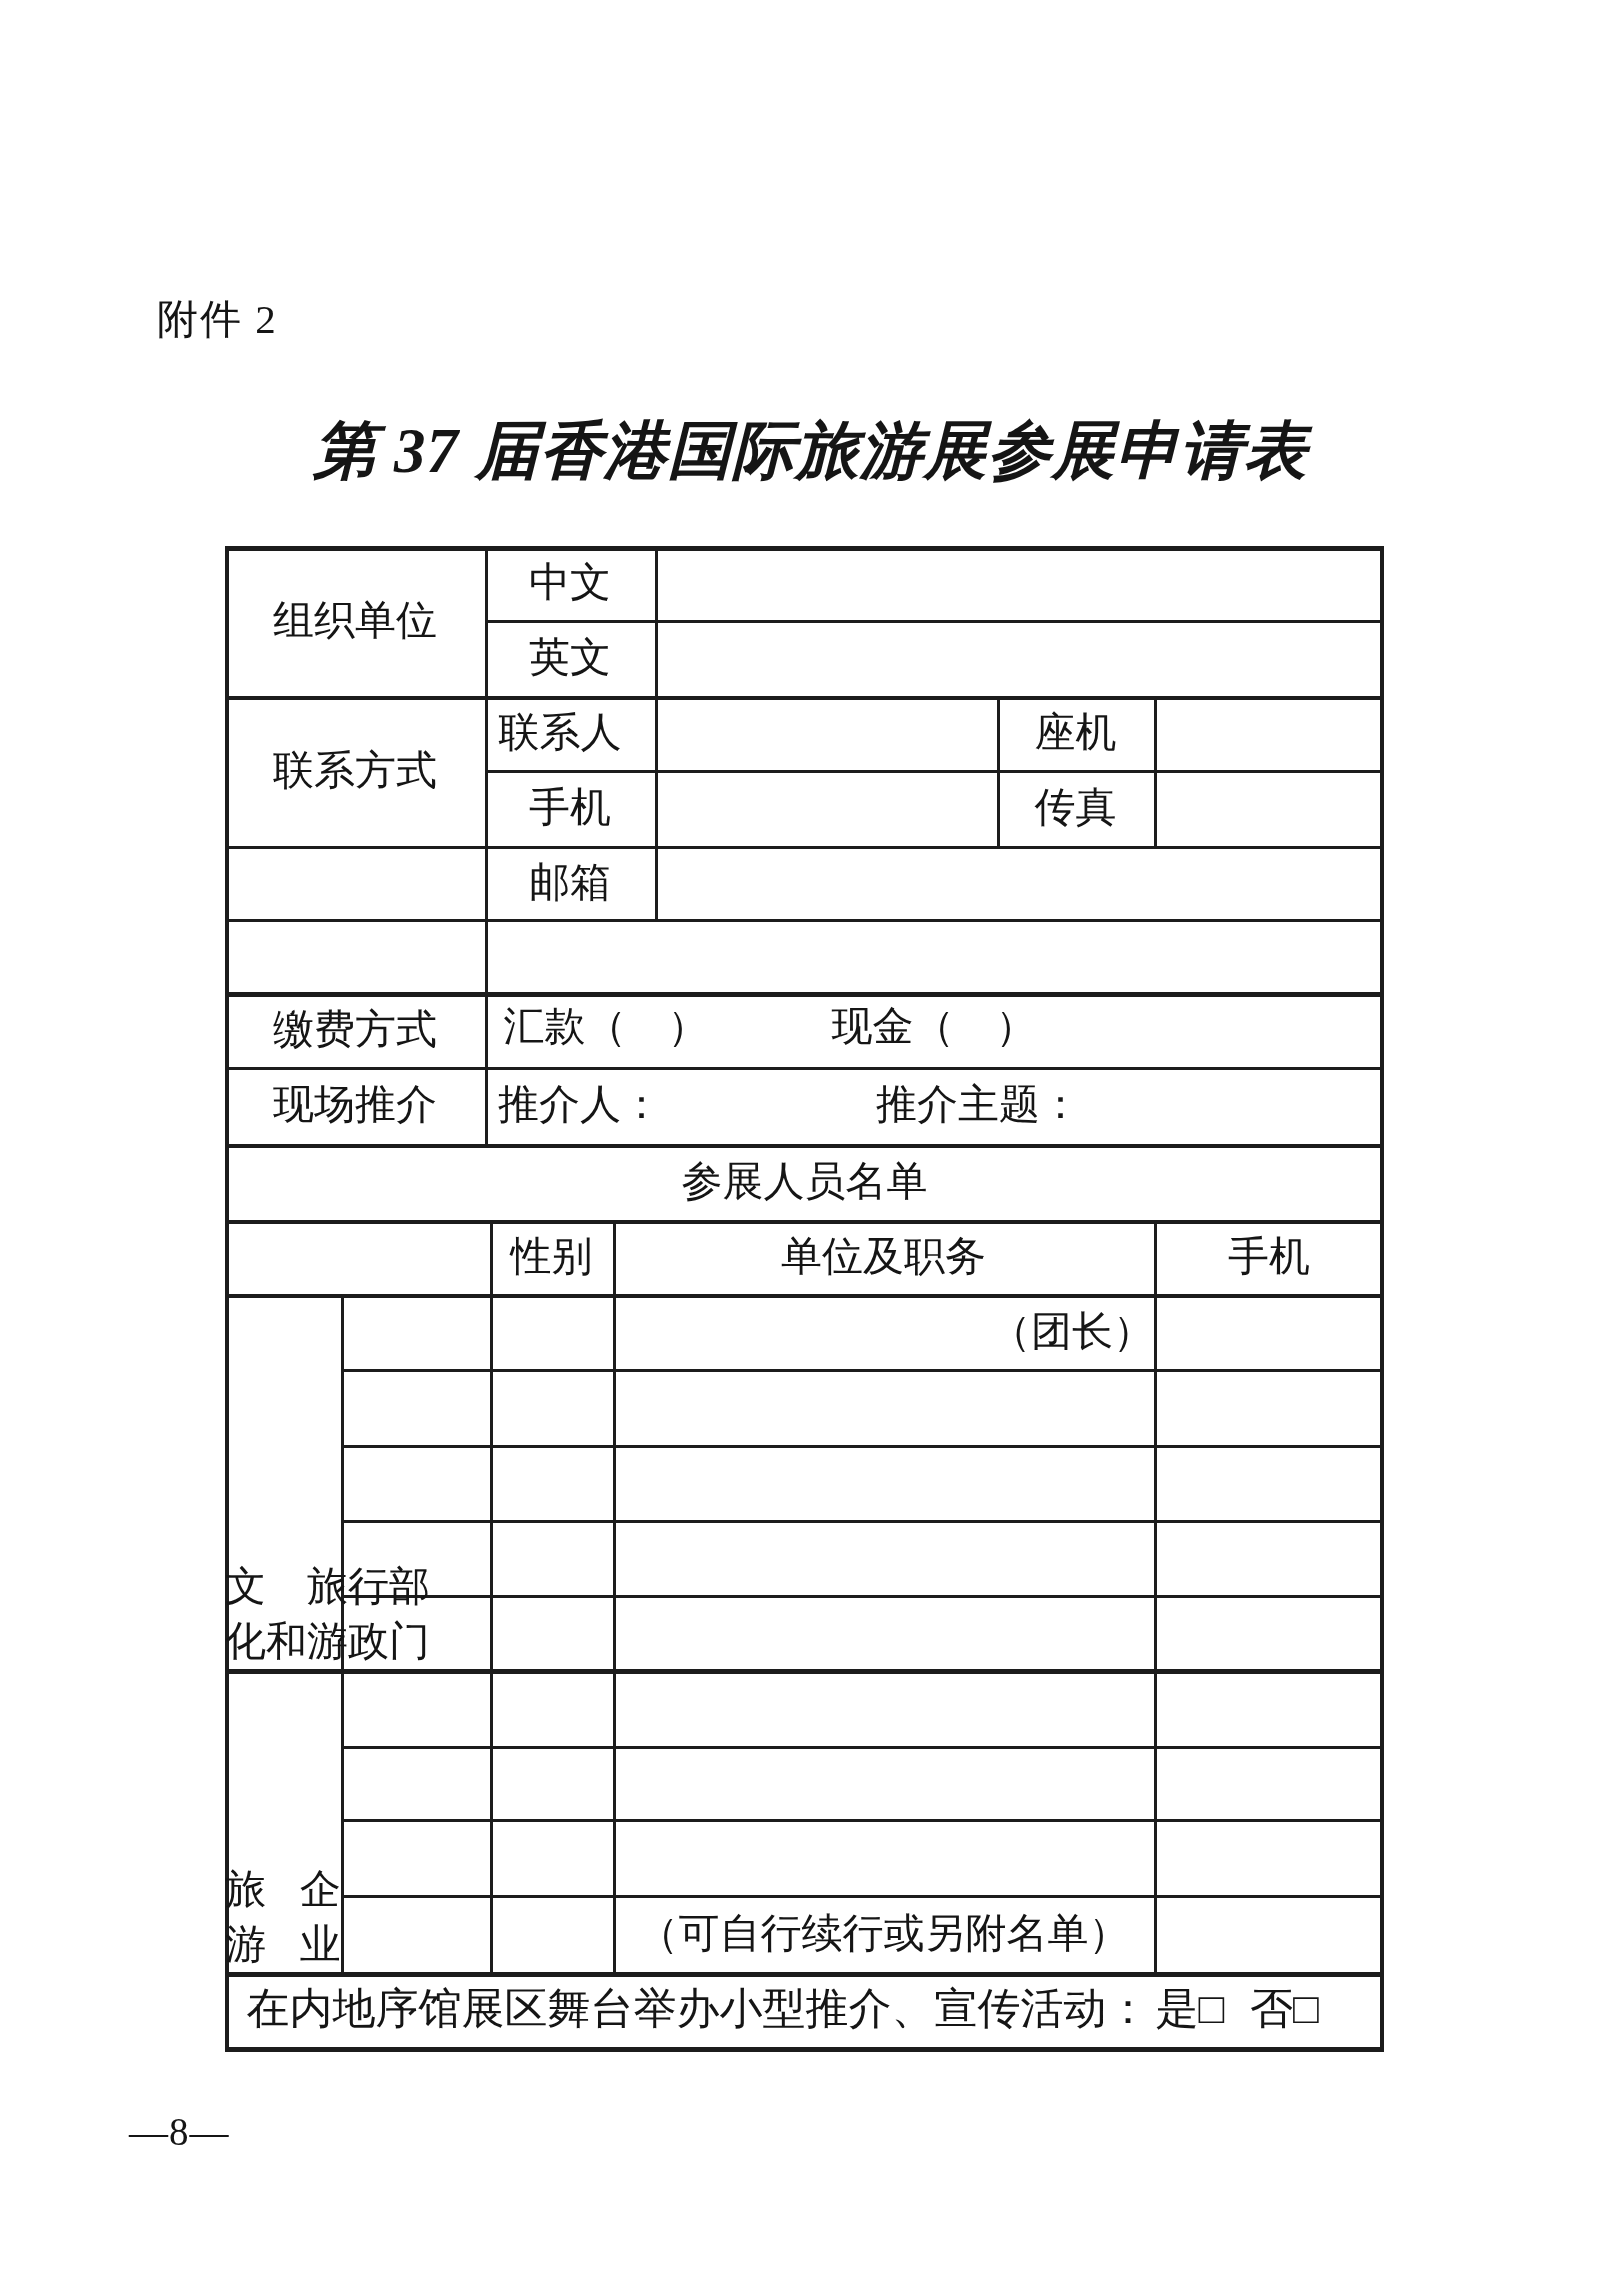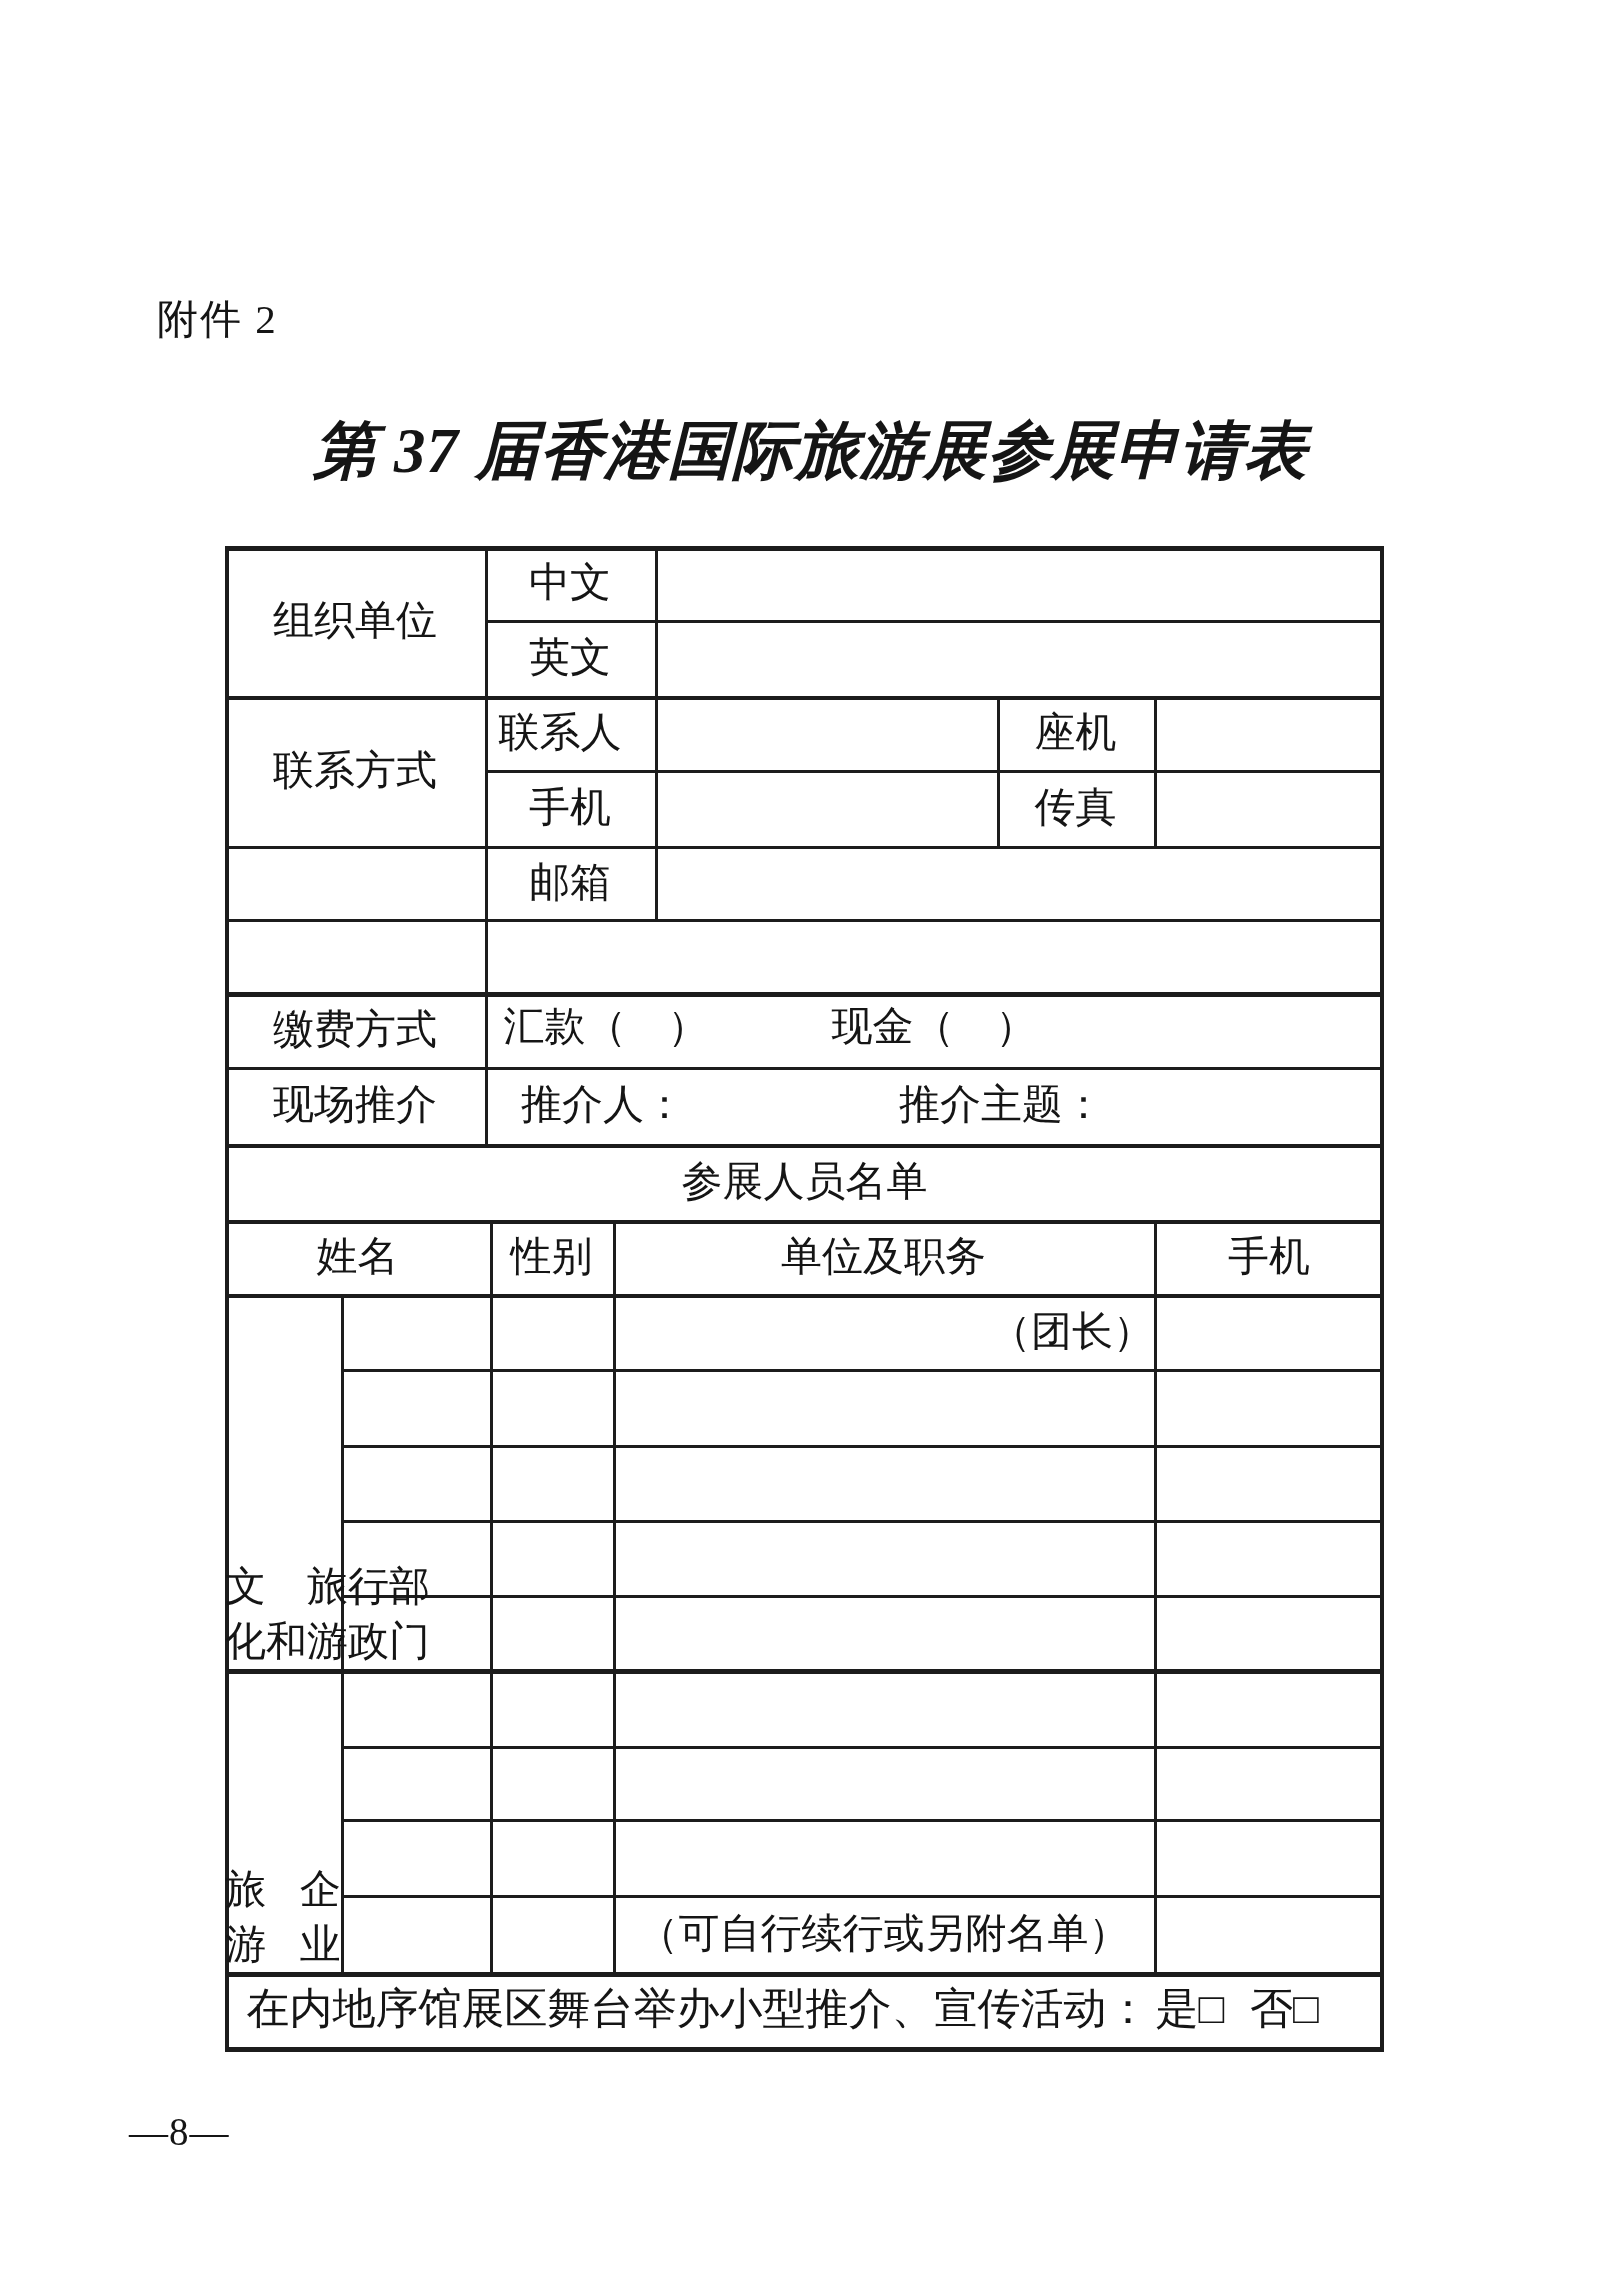--- a/index.html
+++ b/index.html
@@ -101,27 +101,26 @@
   <div class="field" style="left:655px;top:846px;width:729px;height:74px;"></div>
   <div class="field" style="left:225px;top:919px;width:1159px;height:73px;"></div>
 
   <div class="cell" style="left:225px;top:992px;width:260px;height:75px;text-align:right;">缴费方式</div>
   <div class="cell left" style="left:485px;top:992px;width:899px;height:69px;padding-left:18.6px;">
     <span>汇款（　）</span>
     <span style="margin-left:123px;">现金（　）</span>
   </div>
 
   <div class="cell" style="left:225px;top:1067px;width:260px;height:76px;">现场推介</div>
-  <div class="cell left" style="left:485px;top:1067px;width:899px;height:76px;padding-left:36px;">
+  <div class="cell left" style="left:485px;top:1067px;width:899px;height:76px;padding-left:13px;">
     <span>推介人：</span>
     <span style="margin-left:214px;">推介主题：</span>
   </div>
 
   <div class="cell" style="left:225px;top:1144px;width:1159px;height:76px;">参展人员名单</div>
-  <div class="cell" style="left:225px;top:1220px;width:265px;height:74px;">姓名</div>
   <div class="cell" style="left:490px;top:1220px;width:123px;height:74px;">性别</div>
   <div class="cell" style="left:613px;top:1220px;width:541px;height:74px;">单位及职务</div>
   <div class="cell" style="left:1154px;top:1220px;width:230px;height:74px;">手机</div>
 
   <div class="vcat g1" style="left:225px;top:1294px;width:116px;height:375px;">
     <span>文化</span>
     <span>和</span>
     <span>旅游</span>
     <span>行政</span>
     <span>部门</span>

